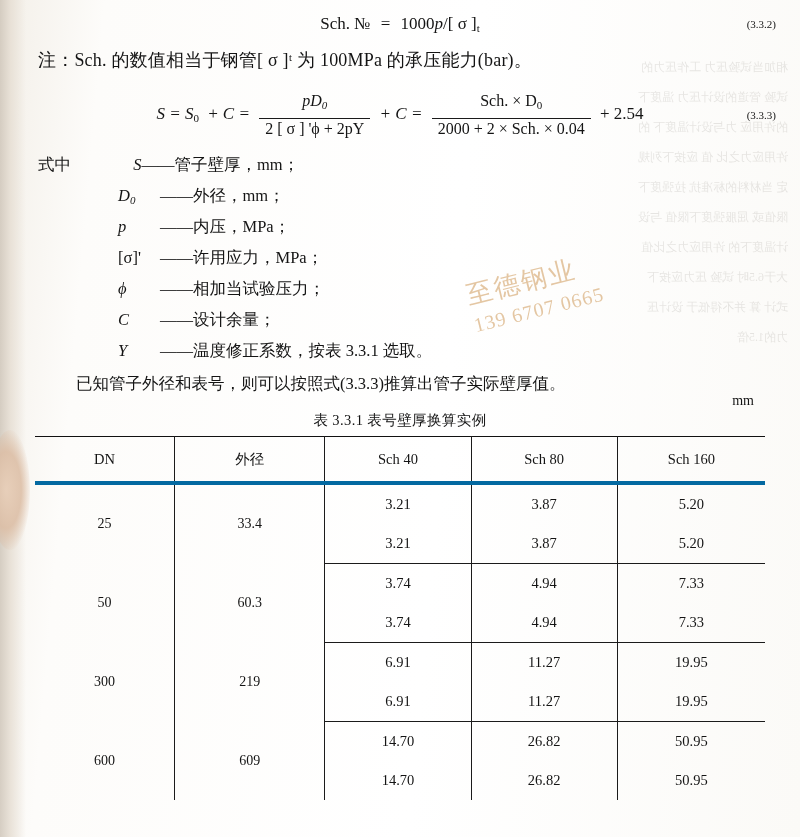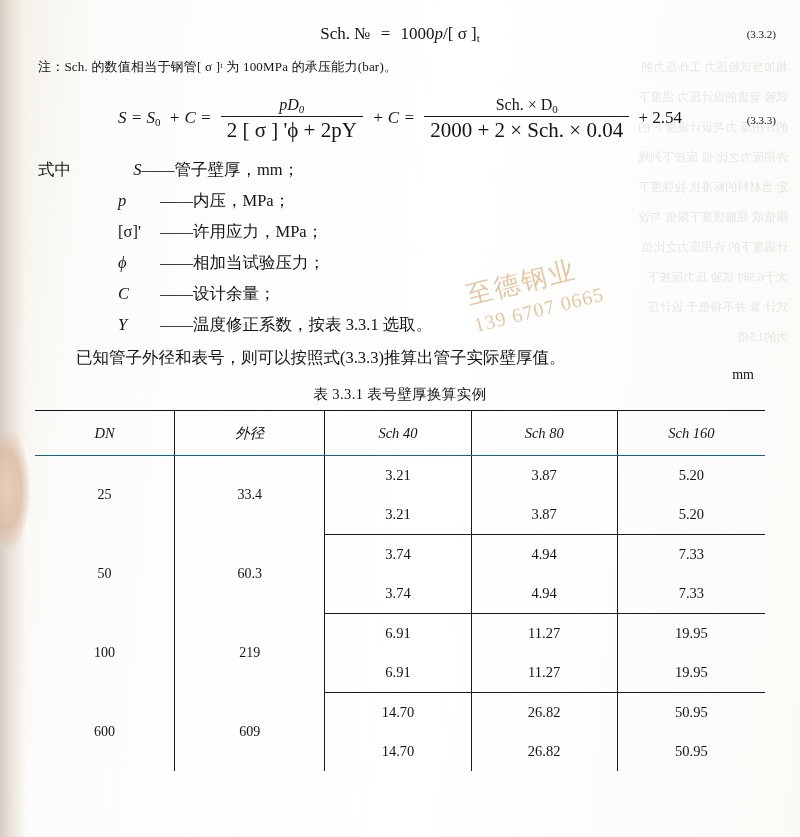--- a/index.html
+++ b/index.html
@@ -49,21 +49,21 @@
     font-size: 12px;
     line-height: 30px;
     color: #4a4238;
     transform: scaleX(-1);
     white-space: pre-wrap;
     pointer-events: none;
     overflow: hidden;
   }
   .content {
     position: absolute;
-    left: 0; top: 10px;
+    left: 0; top: 0;
     width: 800px;
   }
 
   
   .eq-row {
     position: relative;
     display: flex;
     align-items: center;
     justify-content: center;
   }
@@ -77,34 +77,35 @@
     font-size: 17px;
   }
   .ital { font-style: italic; }
   .sub  { font-size: 11px; vertical-align: -3px; }
   .frac {
     display: inline-flex;
     flex-direction: column;
     align-items: center;
     vertical-align: middle;
     margin: 0 5px;
+    gap: 6px;
   }
   .frac .num {
     padding: 0 6px 1px 6px;
     font-size: 16px;
   }
   .frac .den {
     border-top: 1.2px solid #1a1a1a;
     padding: 1px 6px 0 6px;
-    font-size: 21px;
+    font-size: 16px;
   }
 
   
   .note {
-    font-size: 13px;
+    font-size: 18px;
     margin: 14px 0 4px 38px;
     letter-spacing: .2px;
   }
   .where-head {
     font-size: 16.5px;
     margin: 16px 0 0 38px;
   }
   .deflist {
     margin: 0;
     padding: 0;
@@ -148,22 +149,21 @@
   table.data td, table.data th {
     border-left: 1px solid #1b1b1b;
     border-right: 1px solid #1b1b1b;
     text-align: center;
     font-weight: normal;
     height: 39px;
     padding: 0;
   }
   table.data tr.top td { border-top: 1.6px solid #111; }
   table.data tr.header td {
-    border-bottom: 1px solid #0369a1;
-    font-style: italic;
+    border-bottom: 4px solid #0369a1;
     height: 44px;
   }
   table.data td.nb-l { border-left: none; }
   table.data td.nb-r { border-right: none; }
   table.data tr.grp-end td { border-bottom: 1px solid #1b1b1b; }
   table.data td.dn, table.data td.od {
     font-size: 14px;
   }
 </style>
 </head>
@@ -211,20 +211,23 @@
   </div>
 
   <div class="where-head">
     <span>式中</span>
     <span style="display:inline-block;width:54px;"></span>
     <span class="ital">S</span><span>——管子壁厚，mm；</span>
   </div>
 
   <ul class="deflist">
     <li>
+      <span class="sym ital">D<span class="sub">0</span></span><span>——外径，mm；</span>
+    </li>
+    <li>
       <span class="sym ital">p</span><span>——内压，MPa；</span>
     </li>
     <li>
       <span class="sym">[σ]'</span><span>——许用应力，MPa；</span>
     </li>
     <li>
       <span class="sym ital">ϕ</span><span>——相加当试验压力；</span>
     </li>
     <li>
       <span class="sym ital">C</span><span>——设计余量；</span>
@@ -271,21 +274,21 @@
         <td>4.94</td>
         <td class="nb-r">7.33</td>
       </tr>
       <tr class="grp-end">
         <td>3.74</td>
         <td>4.94</td>
         <td class="nb-r">7.33</td>
       </tr>
 
       <tr>
-        <td class="nb-l dn" rowspan="2">100</td>
+        <td class="nb-l dn" rowspan="2">300</td>
         <td class="od" rowspan="2">219</td>
         <td>6.91</td>
         <td>11.27</td>
         <td class="nb-r">19.95</td>
       </tr>
       <tr class="grp-end">
         <td>6.91</td>
         <td>11.27</td>
         <td class="nb-r">19.95</td>
       </tr>

